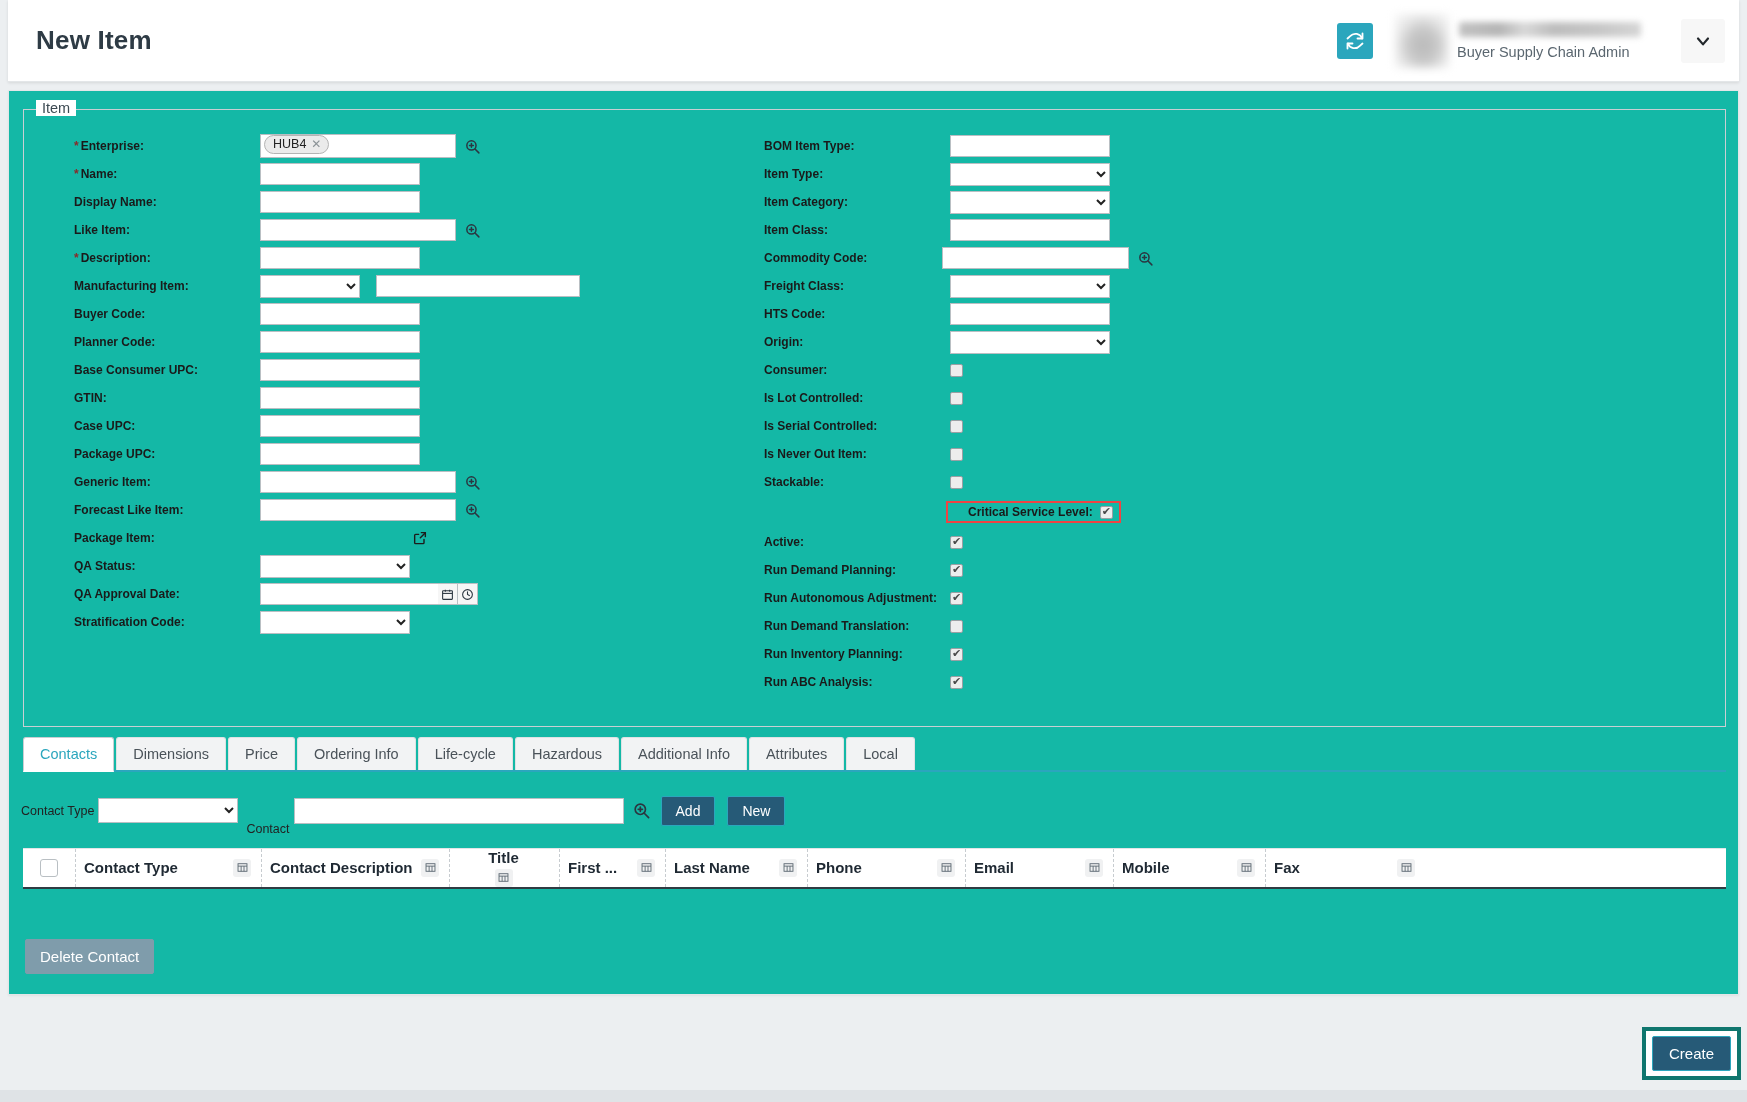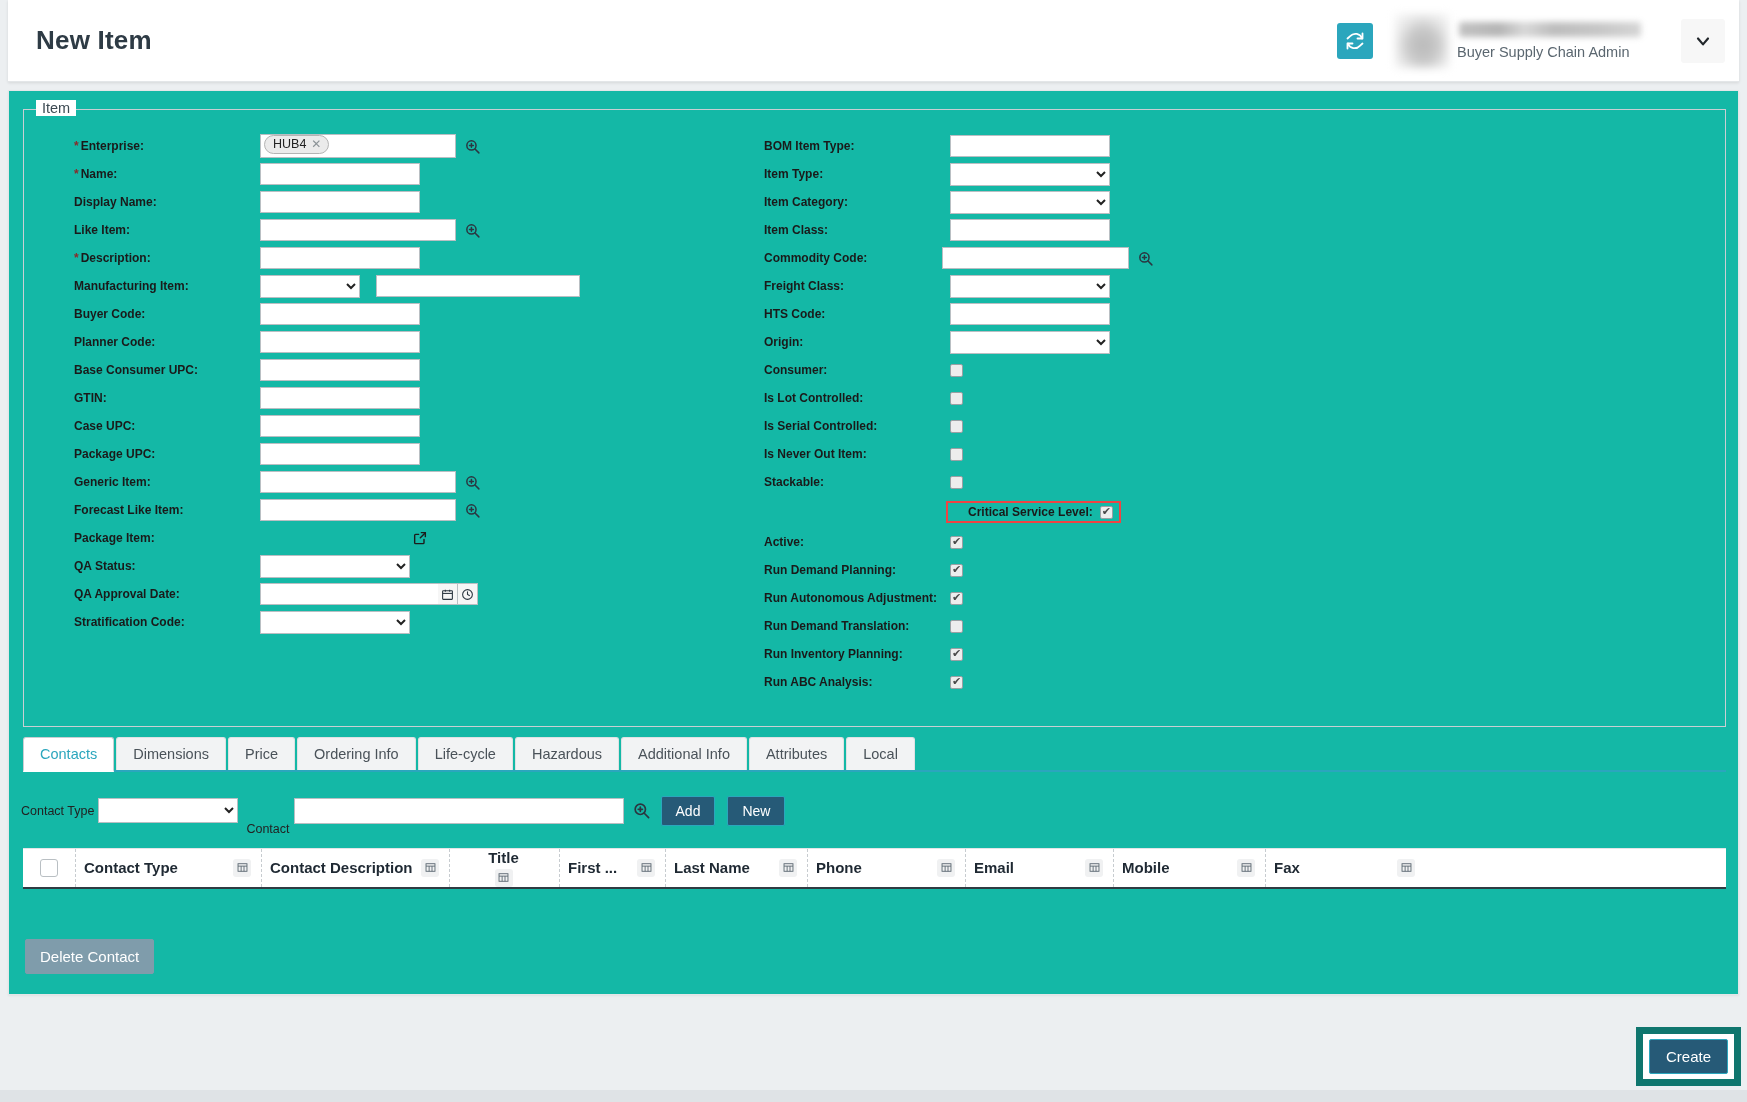--- a/index.html
+++ b/index.html
@@ -184,21 +184,21 @@
   .btn-delete {
     font-family: "Liberation Sans", sans-serif;
     font-size: 15px; color: #ffffff; background: #7f9cab;
     border: 1px solid #7f9cab; padding: 9px 14px; cursor: pointer; border-radius: 2px; line-height: 1;
   }
 
   .create-bar {
     position: absolute; right: 0px; top: 1027px; width: 1747px;
     display: flex; justify-content: flex-end; align-items: center;
   }
-  .create-hl { border: 7px solid #0f766e; padding: 5px 6px; background: #fff; margin-right: 6px; }
+  .create-hl { border: 4px solid #0f766e; padding: 5px 6px; background: #fff; margin-right: 6px; }
   .btn-create {
     font-family: "Liberation Sans", sans-serif;
     font-size: 15px; color: #ffffff; background: #265a77;
     border: 1px solid #2ba6bd; padding: 9px 16px; cursor: pointer; border-radius: 2px; line-height: 1;
   }
   .bottom-strip {
     position: absolute; left: 0; top: 1090px; width: 1747px; height: 12px; background: #dfe3e6;
   }
 </style>
 </head>

